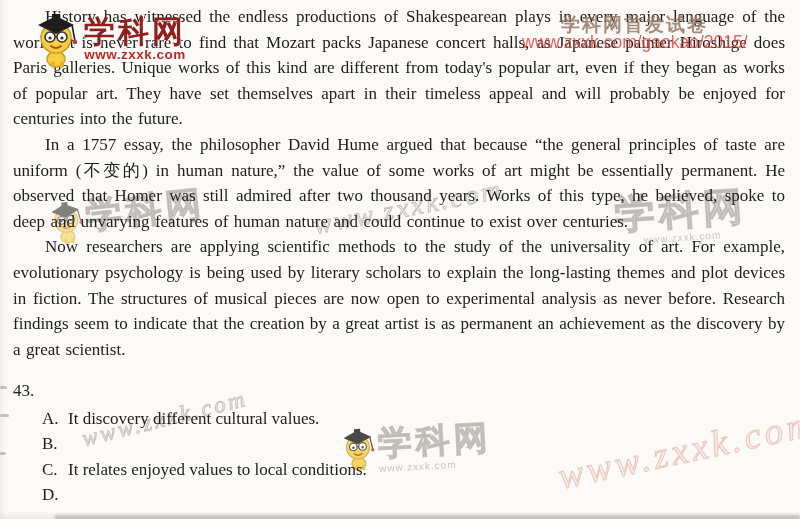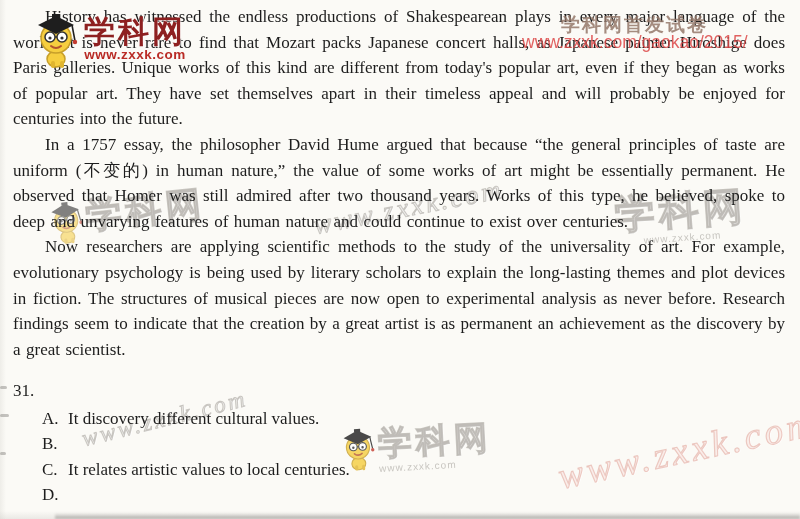--- a/index.html
+++ b/index.html
@@ -177,33 +177,33 @@
   <div class="wm wm-url-bottomright">www.zxxk.com</div>
 
   <div class="passage">
     <p>History has witnessed the endless productions of Shakespearean plays in every major language of the world. It is never rare to find that Mozart packs Japanese concert halls, as Japanese painter Hiroshige does Paris galleries. Unique works of this kind are different from today's popular art, even if they began as works of popular art. They have set themselves apart in their timeless appeal and will probably be enjoyed for centuries into the future.</p>
     <p>In a 1757 essay, the philosopher David Hume argued that because “the general principles of taste are uniform (不变的) in human nature,” the value of some works of art might be essentially permanent. He observed that Homer was still admired after two thousand years. Works of this type, he believed, spoke to deep and unvarying features of human nature and could continue to exist over centuries.</p>
     <p>Now researchers are applying scientific methods to the study of the universality of art. For example, evolutionary psychology is being used by literary scholars to explain the long-lasting themes and plot devices in fiction. The structures of musical pieces are now open to experimental analysis as never before. Research findings seem to indicate that the creation by a great artist is as permanent an achievement as the discovery by a great scientist.</p>
   </div>
 
   <div class="question">
     <div class="q-line">
-      <span class="qnum">31.</span>
+      <span class="qnum">43.</span>
     </div>
     <div class="options">
       <div class="option">
         <span class="opt-label">A.</span>
         <span>It discovery different cultural values.</span>
       </div>
       <div class="option">
         <span class="opt-label">B.</span>
       </div>
       <div class="option">
         <span class="opt-label">C.</span>
-        <span>It relates artistic values to local centuries.</span>
+        <span>It relates enjoyed values to local conditions.</span>
       </div>
       <div class="option">
         <span class="opt-label">D.</span>
       </div>
     </div>
   </div>
 
   <div class="logo-topleft">
     <svg class="mascot-svg" viewBox="0 0 52 58">
         <use href="#mascot"></use>

